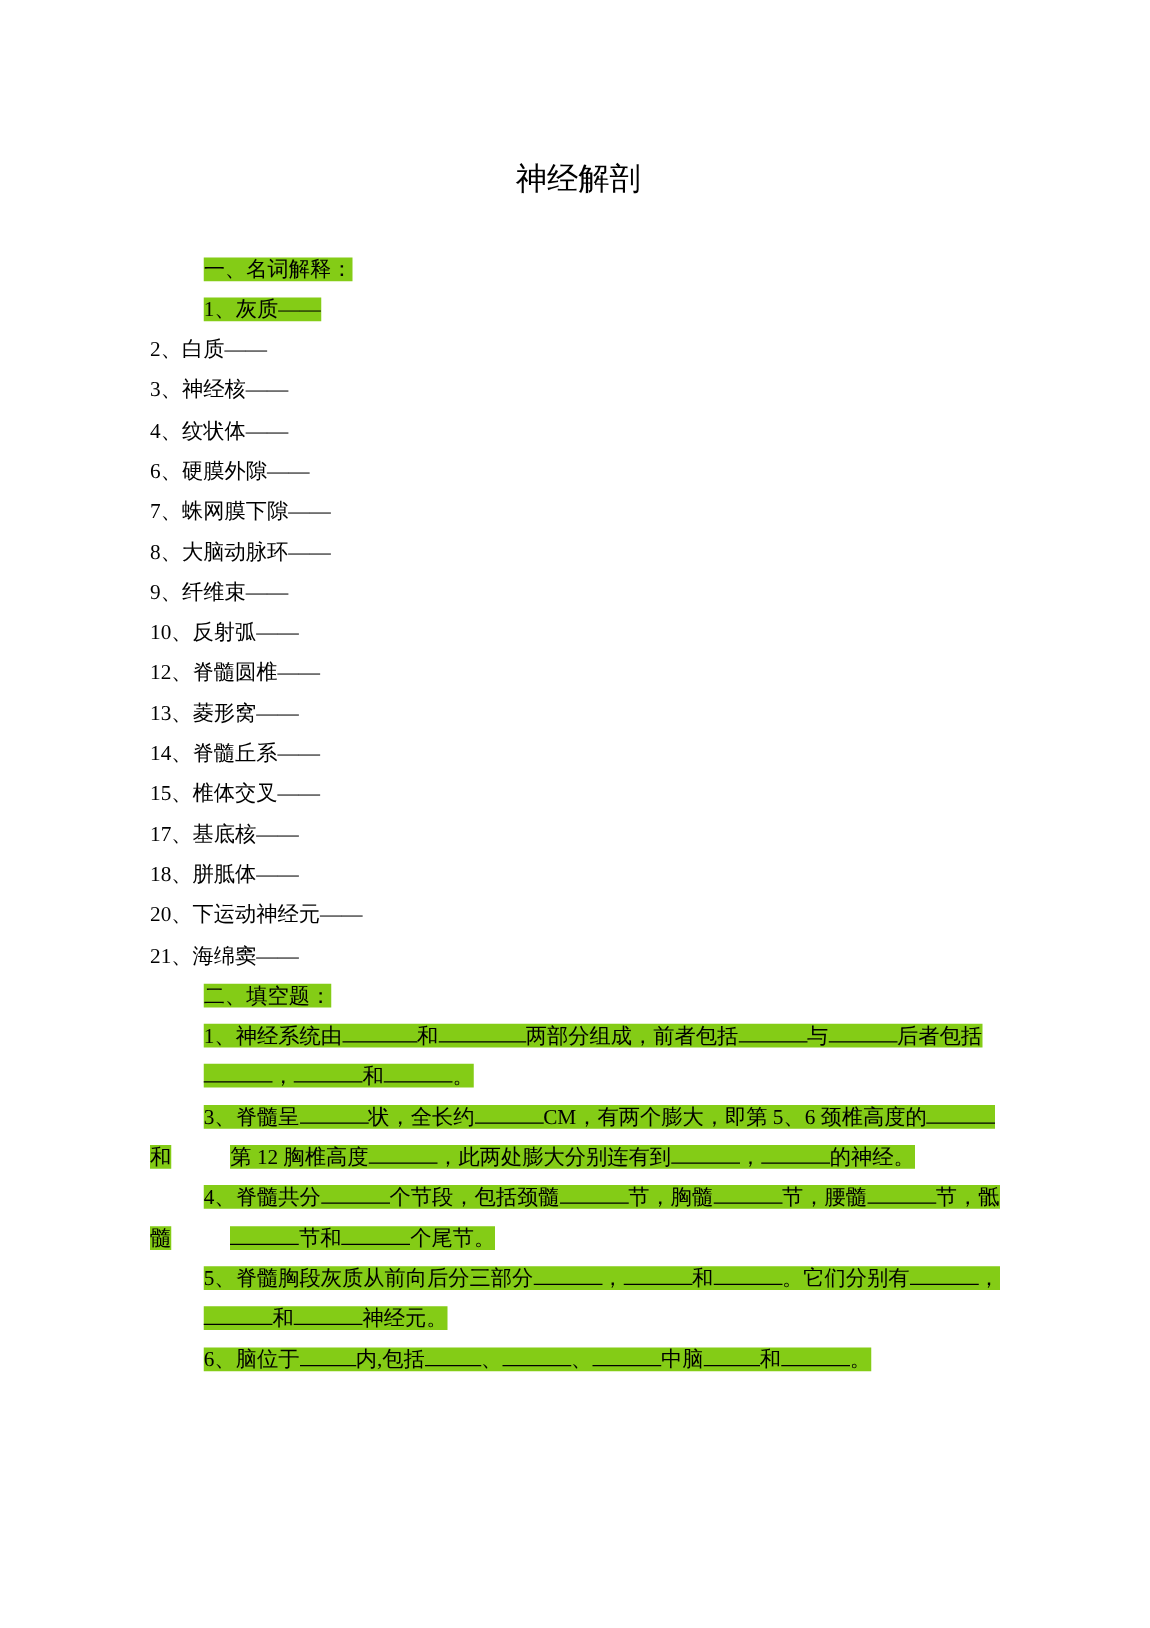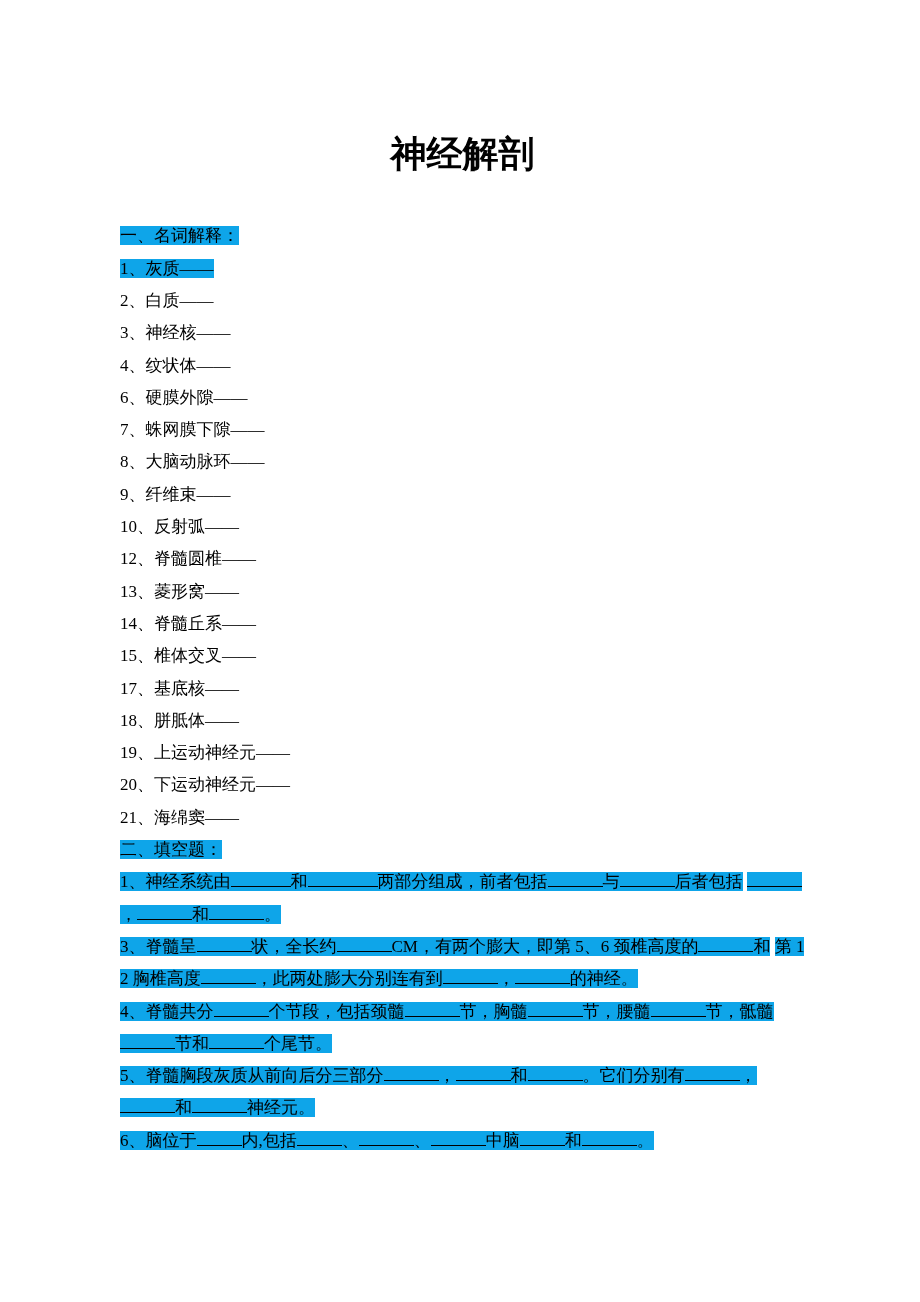--- a/index.html
+++ b/index.html
@@ -11,34 +11,35 @@
       background: #ffffff;
       font-family: "SimSun", "宋体", serif;
       width: 920px;
       padding: 120px 115px 100px 120px;
       color: #000;
       font-size: 17px;
       line-height: 1.9;
     }
     h1 {
       text-align: center;
-      font-size: 36px;
-      font-weight: bold;
+      font-size: 25px;
+      font-weight: normal;
       margin-bottom: 32px;
       font-family: "SimSun", "宋体", serif;
     }
     .sect {
       margin: 0;
     }
     .line {
       white-space: normal;
       word-break: break-all;
     }
     .hl {
-      background: #0ea5e9;
+      background: #84cc16;
+      margin-left: 43px;
     }
     .blank {
       display: inline-block;
       border-bottom: 1px solid #000;
       height: 1.1em;
       vertical-align: baseline;
       min-width: 10px;
     }
     .w45 { width: 45px; }
     .w55 { width: 55px; }
@@ -60,21 +61,20 @@
   <div class="line">7、蛛网膜下隙——</div>
   <div class="line">8、大脑动脉环——</div>
   <div class="line">9、纤维束——</div>
   <div class="line">10、反射弧——</div>
   <div class="line">12、脊髓圆椎——</div>
   <div class="line">13、菱形窝——</div>
   <div class="line">14、脊髓丘系——</div>
   <div class="line">15、椎体交叉——</div>
   <div class="line">17、基底核——</div>
   <div class="line">18、胼胝体——</div>
-  <div class="line">19、上运动神经元——</div>
   <div class="line">20、下运动神经元——</div>
   <div class="line">21、海绵窦——</div>
 </div>
 
 <div class="sect">
   <div class="line"><span class="hl">二、填空题：</span></div>
 
   <div class="line">
     <span class="hl"><span>1、神经系统由</span><span class="blank w60"></span><span>和</span><span class="blank w70"></span><span>两部分组成，前者包括</span><span class="blank w55"></span><span>与</span><span class="blank w55"></span><span>后者包括</span></span>
     <span class="hl"><span class="blank w55"></span><span>，</span><span class="blank w55"></span><span>和</span><span class="blank w55"></span><span>。</span></span>

